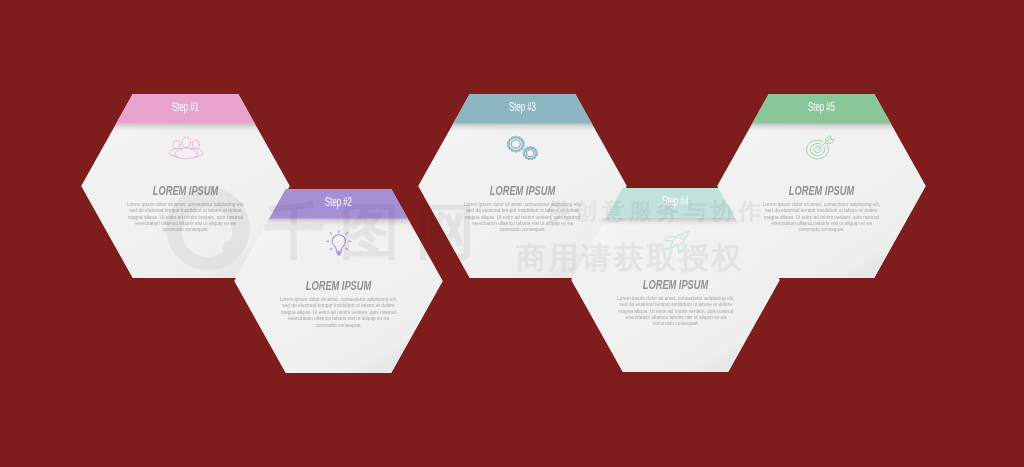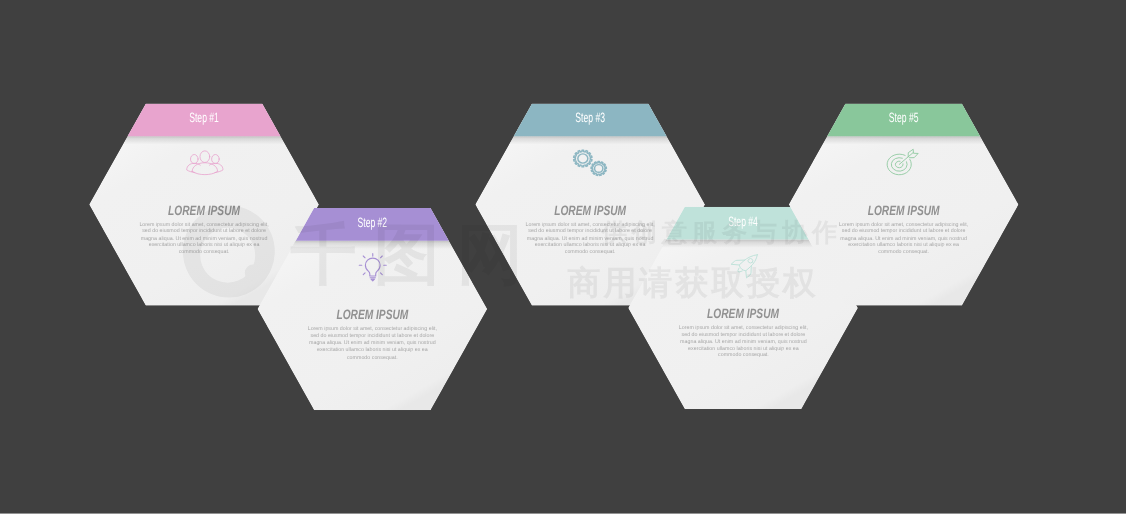--- a/index.html
+++ b/index.html
@@ -1,30 +1,30 @@
 <!DOCTYPE html>
 <html><head>
 <meta charset="utf-8">
 <title>Hexagon Step Infographic</title>
 <style>
   html,body{margin:0;padding:0;}
   body{width:1024px;height:467px;background:#ffffff;overflow:hidden;
        font-family:"Liberation Sans",sans-serif;}
-  #stage{position:relative;width:1024px;height:467px;background:#404040;overflow:hidden;}
+  #stage{position:relative;width:1024px;height:467px;background:#7f1d1d;overflow:hidden;}
 
   
   #hex-layer{position:absolute;left:0;top:0;width:1024px;height:467px;}
 
   .hex{position:absolute;width:209px;height:184px;}
   .hex > svg.hexshape{position:absolute;left:0;top:0;}
 
   
   .hex-1{left:81.00px;  top:94.0px;}
   .hex-2{left:234px; top:189.1px;}
-  .hex-3{left:432px; top:94.0px;}
+  .hex-3{left:418px; top:94.0px;}
   .hex-4{left:571.35px; top:171px;margin-top:17px;}
   .hex-5{left:717px; top:94.0px;}
 
   .step-label{position:absolute;left:0;width:209px;text-align:center;color:#ffffff;
     font-family:"Liberation Sans",sans-serif;font-size:12.3px;line-height:12.3px;
     top:6.6px;transform:scaleX(0.635);}
 
   .hex-title{position:absolute;left:0;width:209px;text-align:center;
     font-family:"Liberation Sans",sans-serif;font-style:italic;font-size:12.35px;
     line-height:12.35px;font-weight:700;color:#919191;top:91.2px;

